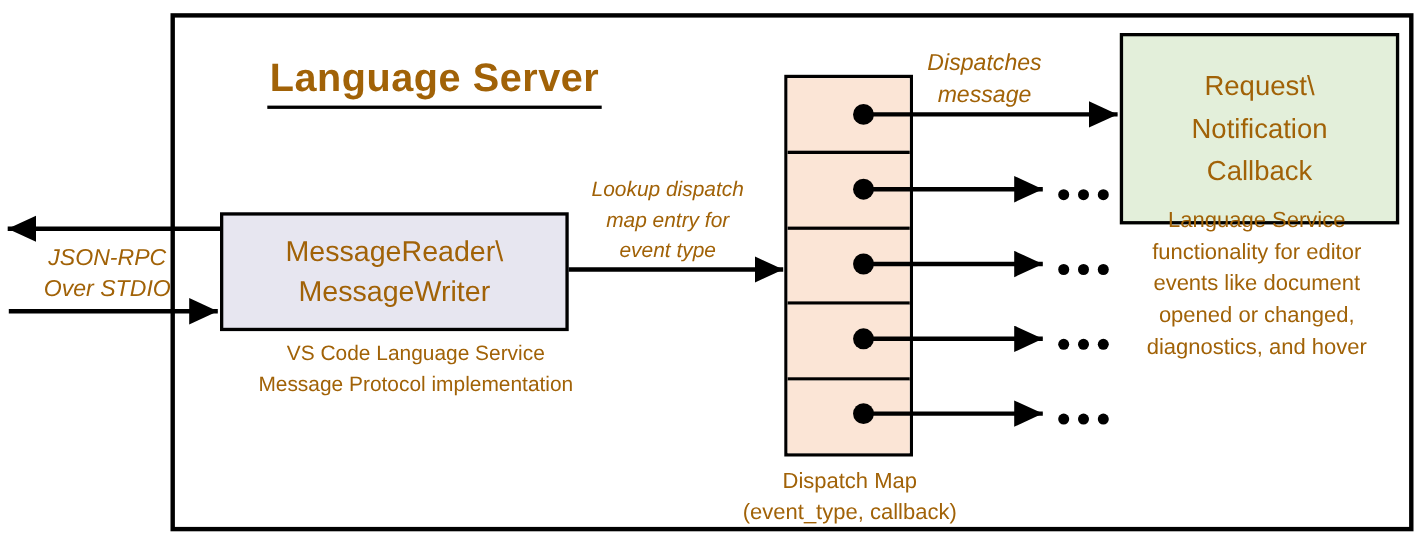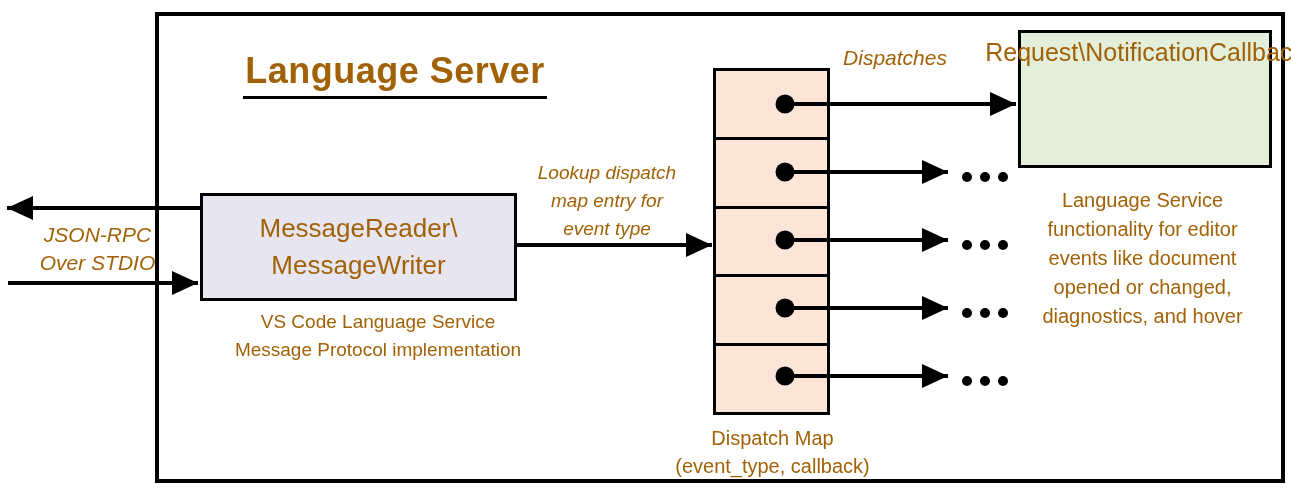--- a/index.html
+++ b/index.html
@@ -49,26 +49,26 @@
     box-sizing: border-box;
     border: 3px solid #000;
     background: var(--message-box-fill, #E7E6F0);
     display: flex; flex-direction: column;
     align-items: center; justify-content: center;
     font-size: 26px; line-height: 37px;
     z-index: 1; text-align: center;
   }
   .callback-box {
     left: 1018px; top: 30px;
-    width: 254px; height: 138px;
+    width: 254px; height: 174px;
     box-sizing: border-box;
     border: 3px solid #000;
     background: var(--callback-box-fill, #E3EFDA);
-    display: flex; flex-direction: row;
-    justify-content: center;
+    display: flex; flex-direction: column;
+    align-items: center; justify-content: center;
     font-size: 25px; line-height: 39px;
     z-index: 1; text-align: center;
   }
   .dispatch-map {
     left: 713px; top: 68px;
     width: 117px; height: 347px;
     box-sizing: border-box;
     border: 3px solid #000;
     display: flex; flex-direction: column;
     z-index: 1;
@@ -151,20 +151,21 @@
     <div class="cell"></div>
   </div>
 
   <div class="abs map-label">
     <div>Dispatch Map</div>
     <div>(event_type, callback)</div>
   </div>
 
   <div class="abs dispatches-label">
     <div>Dispatches</div>
+    <div>message</div>
   </div>
 
   <div class="abs callback-box">
     <div>Request\</div>
     <div>Notification</div>
     <div>Callback</div>
   </div>
 
   <div class="abs note-label">
     <div>Language Service</div>

